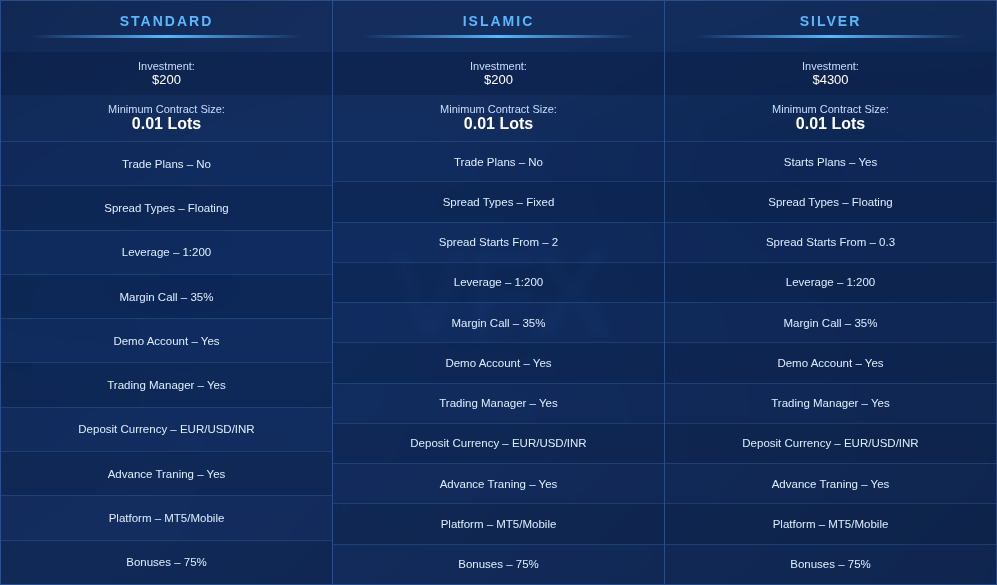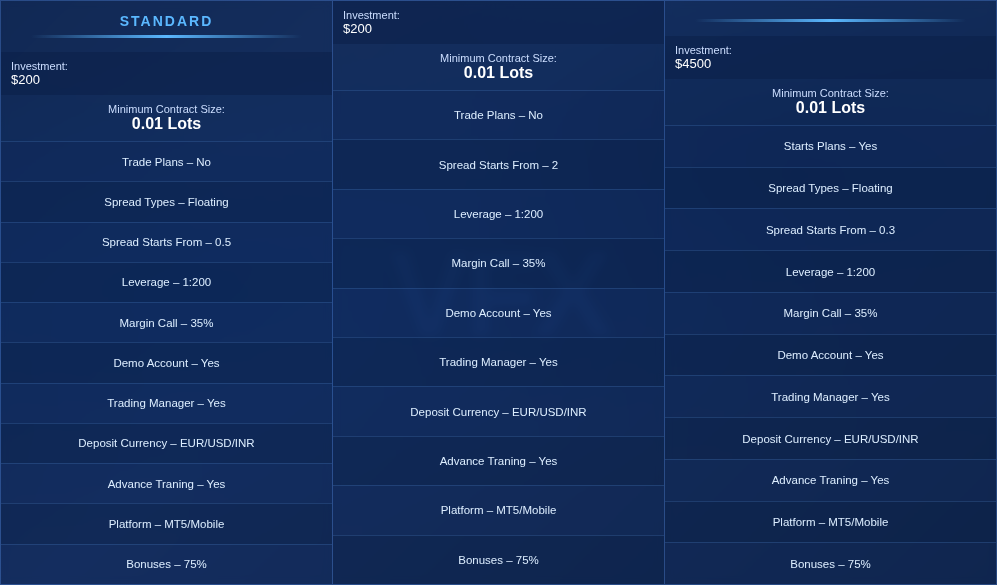--- a/index.html
+++ b/index.html
@@ -74,20 +74,21 @@
     }
 
     .card-divider {
       height: 3px;
       background: linear-gradient(90deg, transparent, #5bb8ff, transparent);
       margin: 6px 20px;
       border-radius: 2px;
     }
 
     .investment-section {
+      text-align: center;
       padding: 8px 10px;
       background: rgba(10,30,70,0.5);
     }
 
     .investment-label {
       font-size: 11px;
       color: #ccdeff;
     }
 
     .investment-value {
@@ -154,53 +155,57 @@
       <div class="contract-section">
         <div class="contract-label">Minimum Contract Size:</div>
         <div class="contract-value">0.01 Lots</div>
       </div>
       <div class="features-list">
 
           <div class="feature-item">Trade Plans – No</div>
 
           <div class="feature-item">Spread Types – Floating</div>
 
-          <div class="feature-item">Spread Starts From – 0.5</div>
 
           <div class="feature-item">Leverage – 1:200</div>
 
           <div class="feature-item">Margin Call – 35%</div>
 
           <div class="feature-item">Demo Account – Yes</div>
 
           <div class="feature-item">Trading Manager – Yes</div>
 
           <div class="feature-item">Deposit Currency – EUR/USD/INR</div>
 
           <div class="feature-item">Advance Traning – Yes</div>
 
           <div class="feature-item">Platform – MT5/Mobile</div>
 
           <div class="feature-item">Bonuses – 75%</div>
 
       </div>
     </div>
     <div class="card">
+      <div class="card-header">
+        <div class="card-title">ISLAMIC</div>
+        <div class="card-divider"></div>
+      </div>
       <div class="investment-section">
         <div class="investment-label">Investment:</div>
         <div class="investment-value">$200</div>
       </div>
       <div class="contract-section">
         <div class="contract-label">Minimum Contract Size:</div>
         <div class="contract-value">0.01 Lots</div>
       </div>
       <div class="features-list">
 
           <div class="feature-item">Trade Plans – No</div>
 
+          <div class="feature-item">Spread Types – Fixed</div>
 
           <div class="feature-item">Spread Starts From – 2</div>
 
           <div class="feature-item">Leverage – 1:200</div>
 
           <div class="feature-item">Margin Call – 35%</div>
 
           <div class="feature-item">Demo Account – Yes</div>
 
           <div class="feature-item">Trading Manager – Yes</div>
@@ -210,25 +215,26 @@
           <div class="feature-item">Advance Traning – Yes</div>
 
           <div class="feature-item">Platform – MT5/Mobile</div>
 
           <div class="feature-item">Bonuses – 75%</div>
 
       </div>
     </div>
     <div class="card">
       <div class="card-header">
+        <div class="card-title">SILVER</div>
         <div class="card-divider"></div>
       </div>
       <div class="investment-section">
         <div class="investment-label">Investment:</div>
-        <div class="investment-value">$4500</div>
+        <div class="investment-value">$4300</div>
       </div>
       <div class="contract-section">
         <div class="contract-label">Minimum Contract Size:</div>
         <div class="contract-value">0.01 Lots</div>
       </div>
       <div class="features-list">
 
           <div class="feature-item">Starts Plans – Yes</div>
 
           <div class="feature-item">Spread Types – Floating</div>

